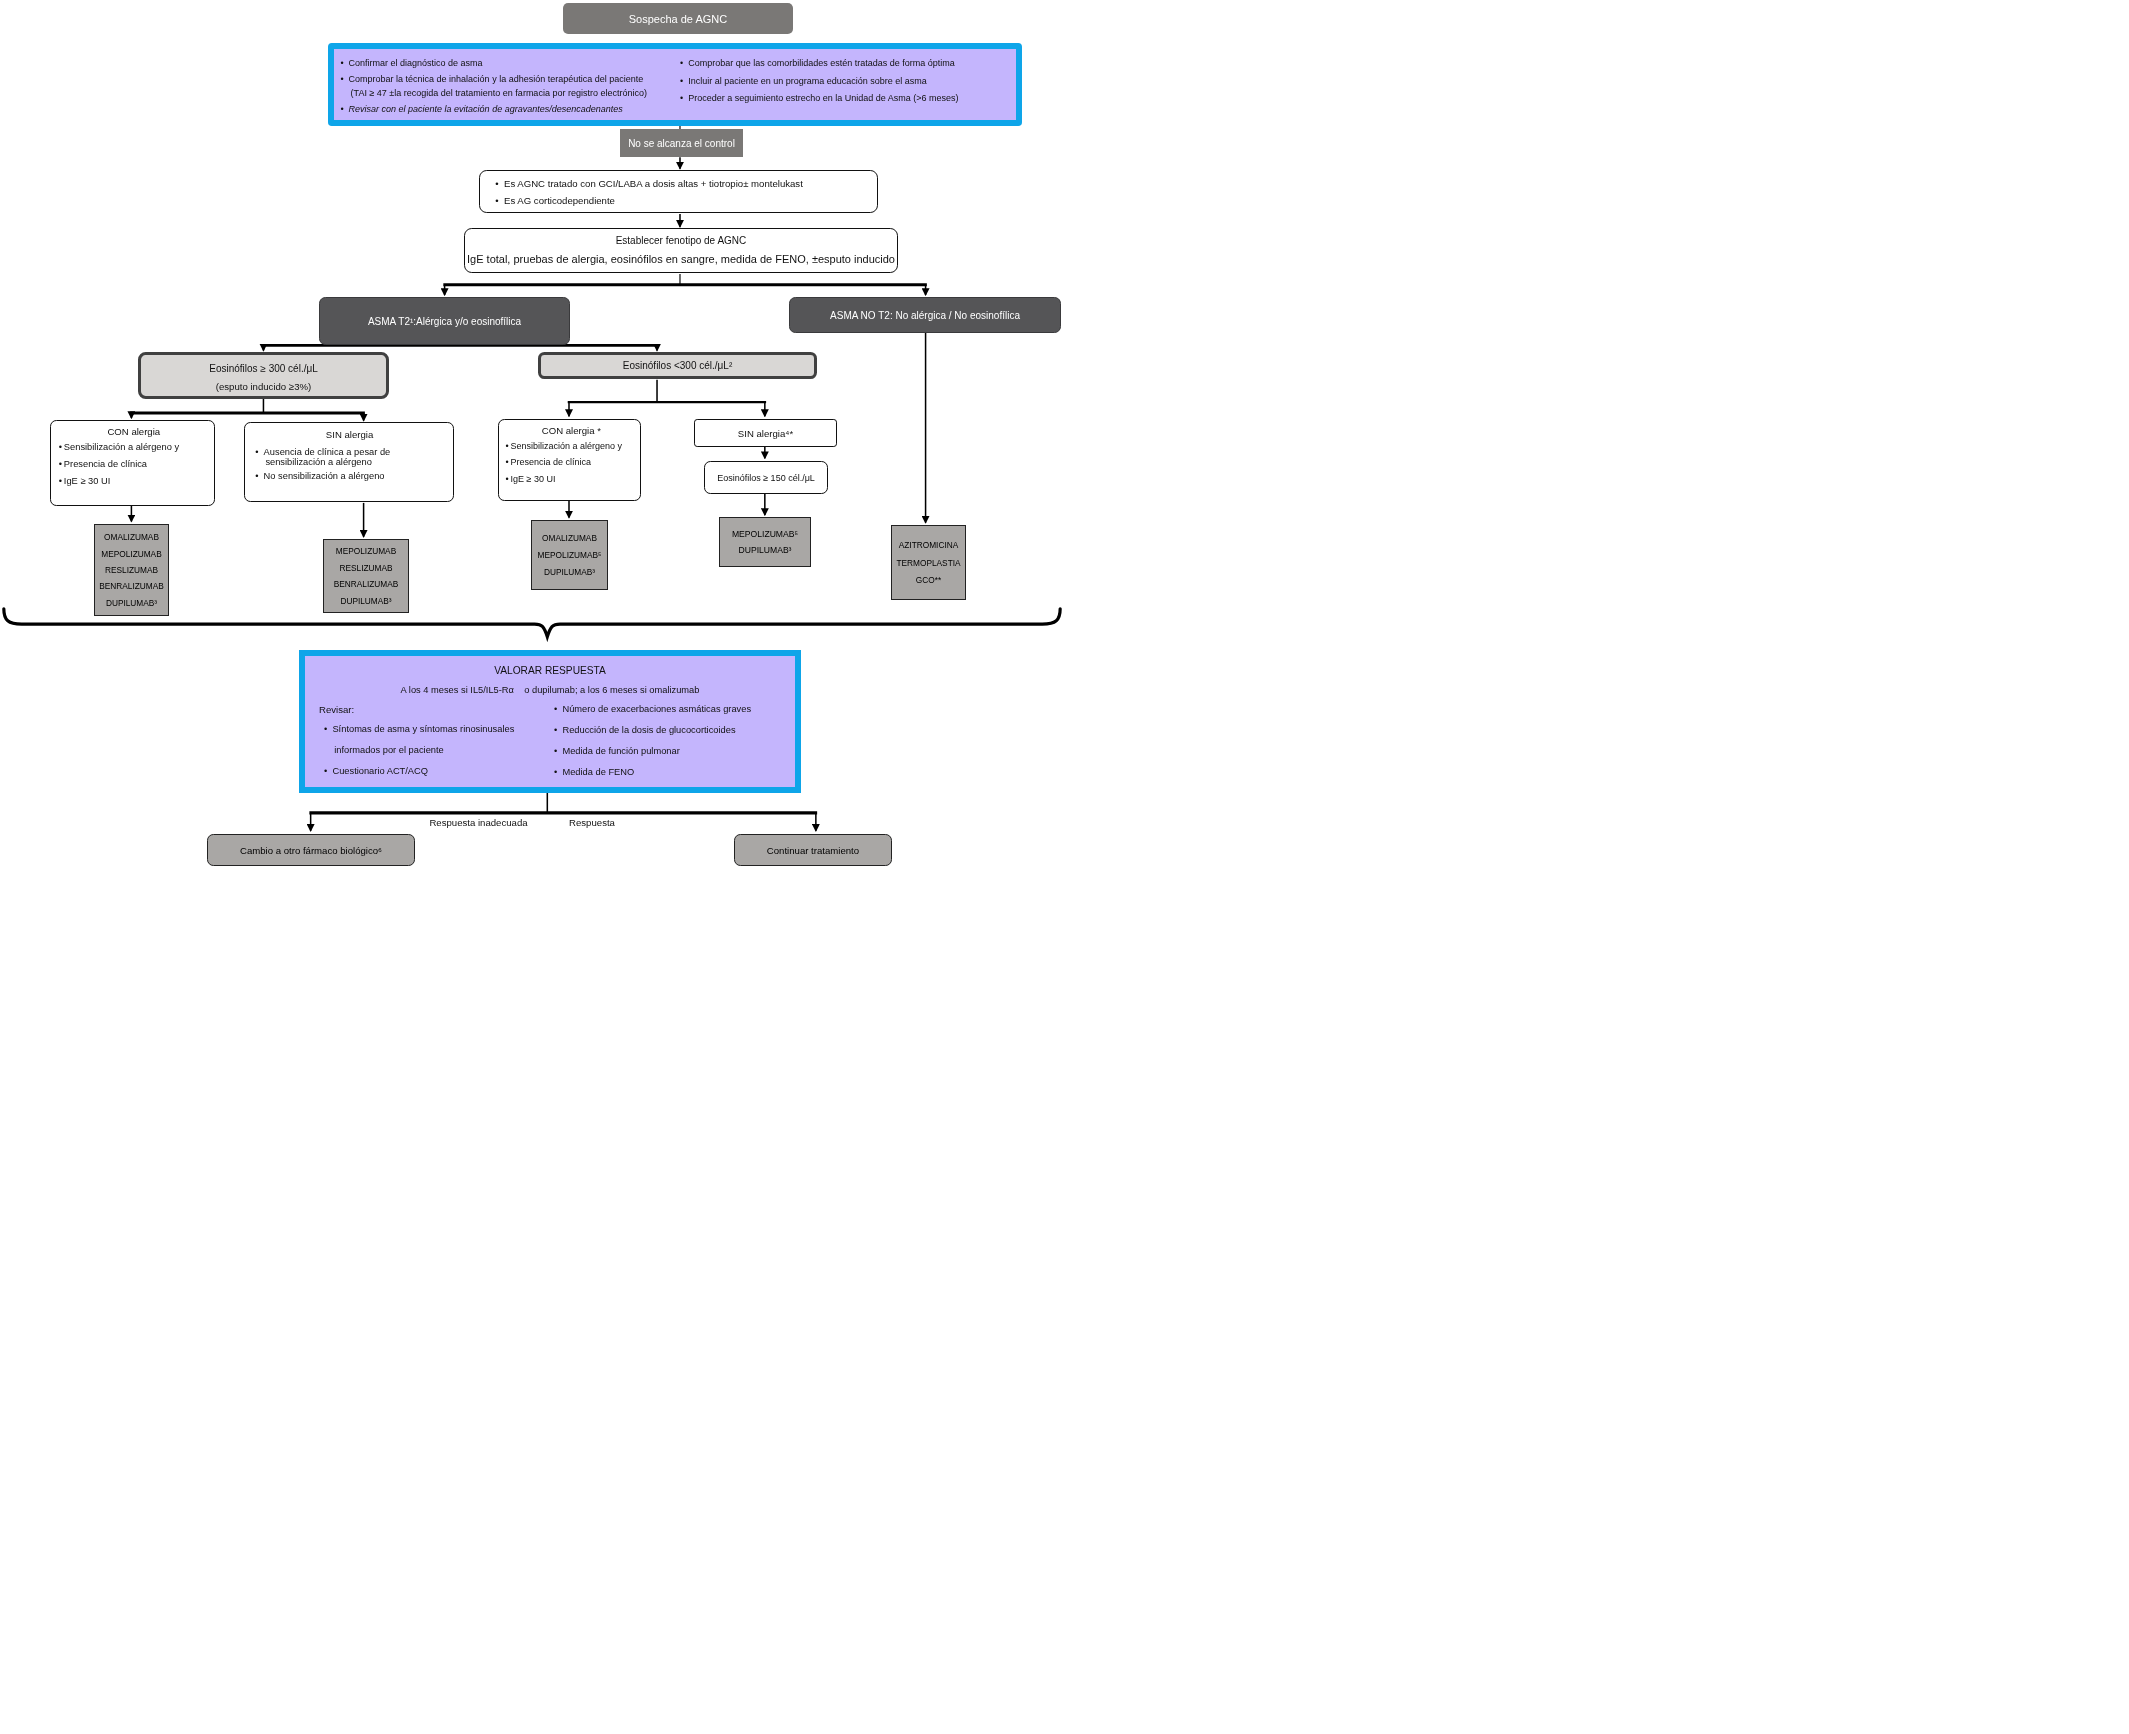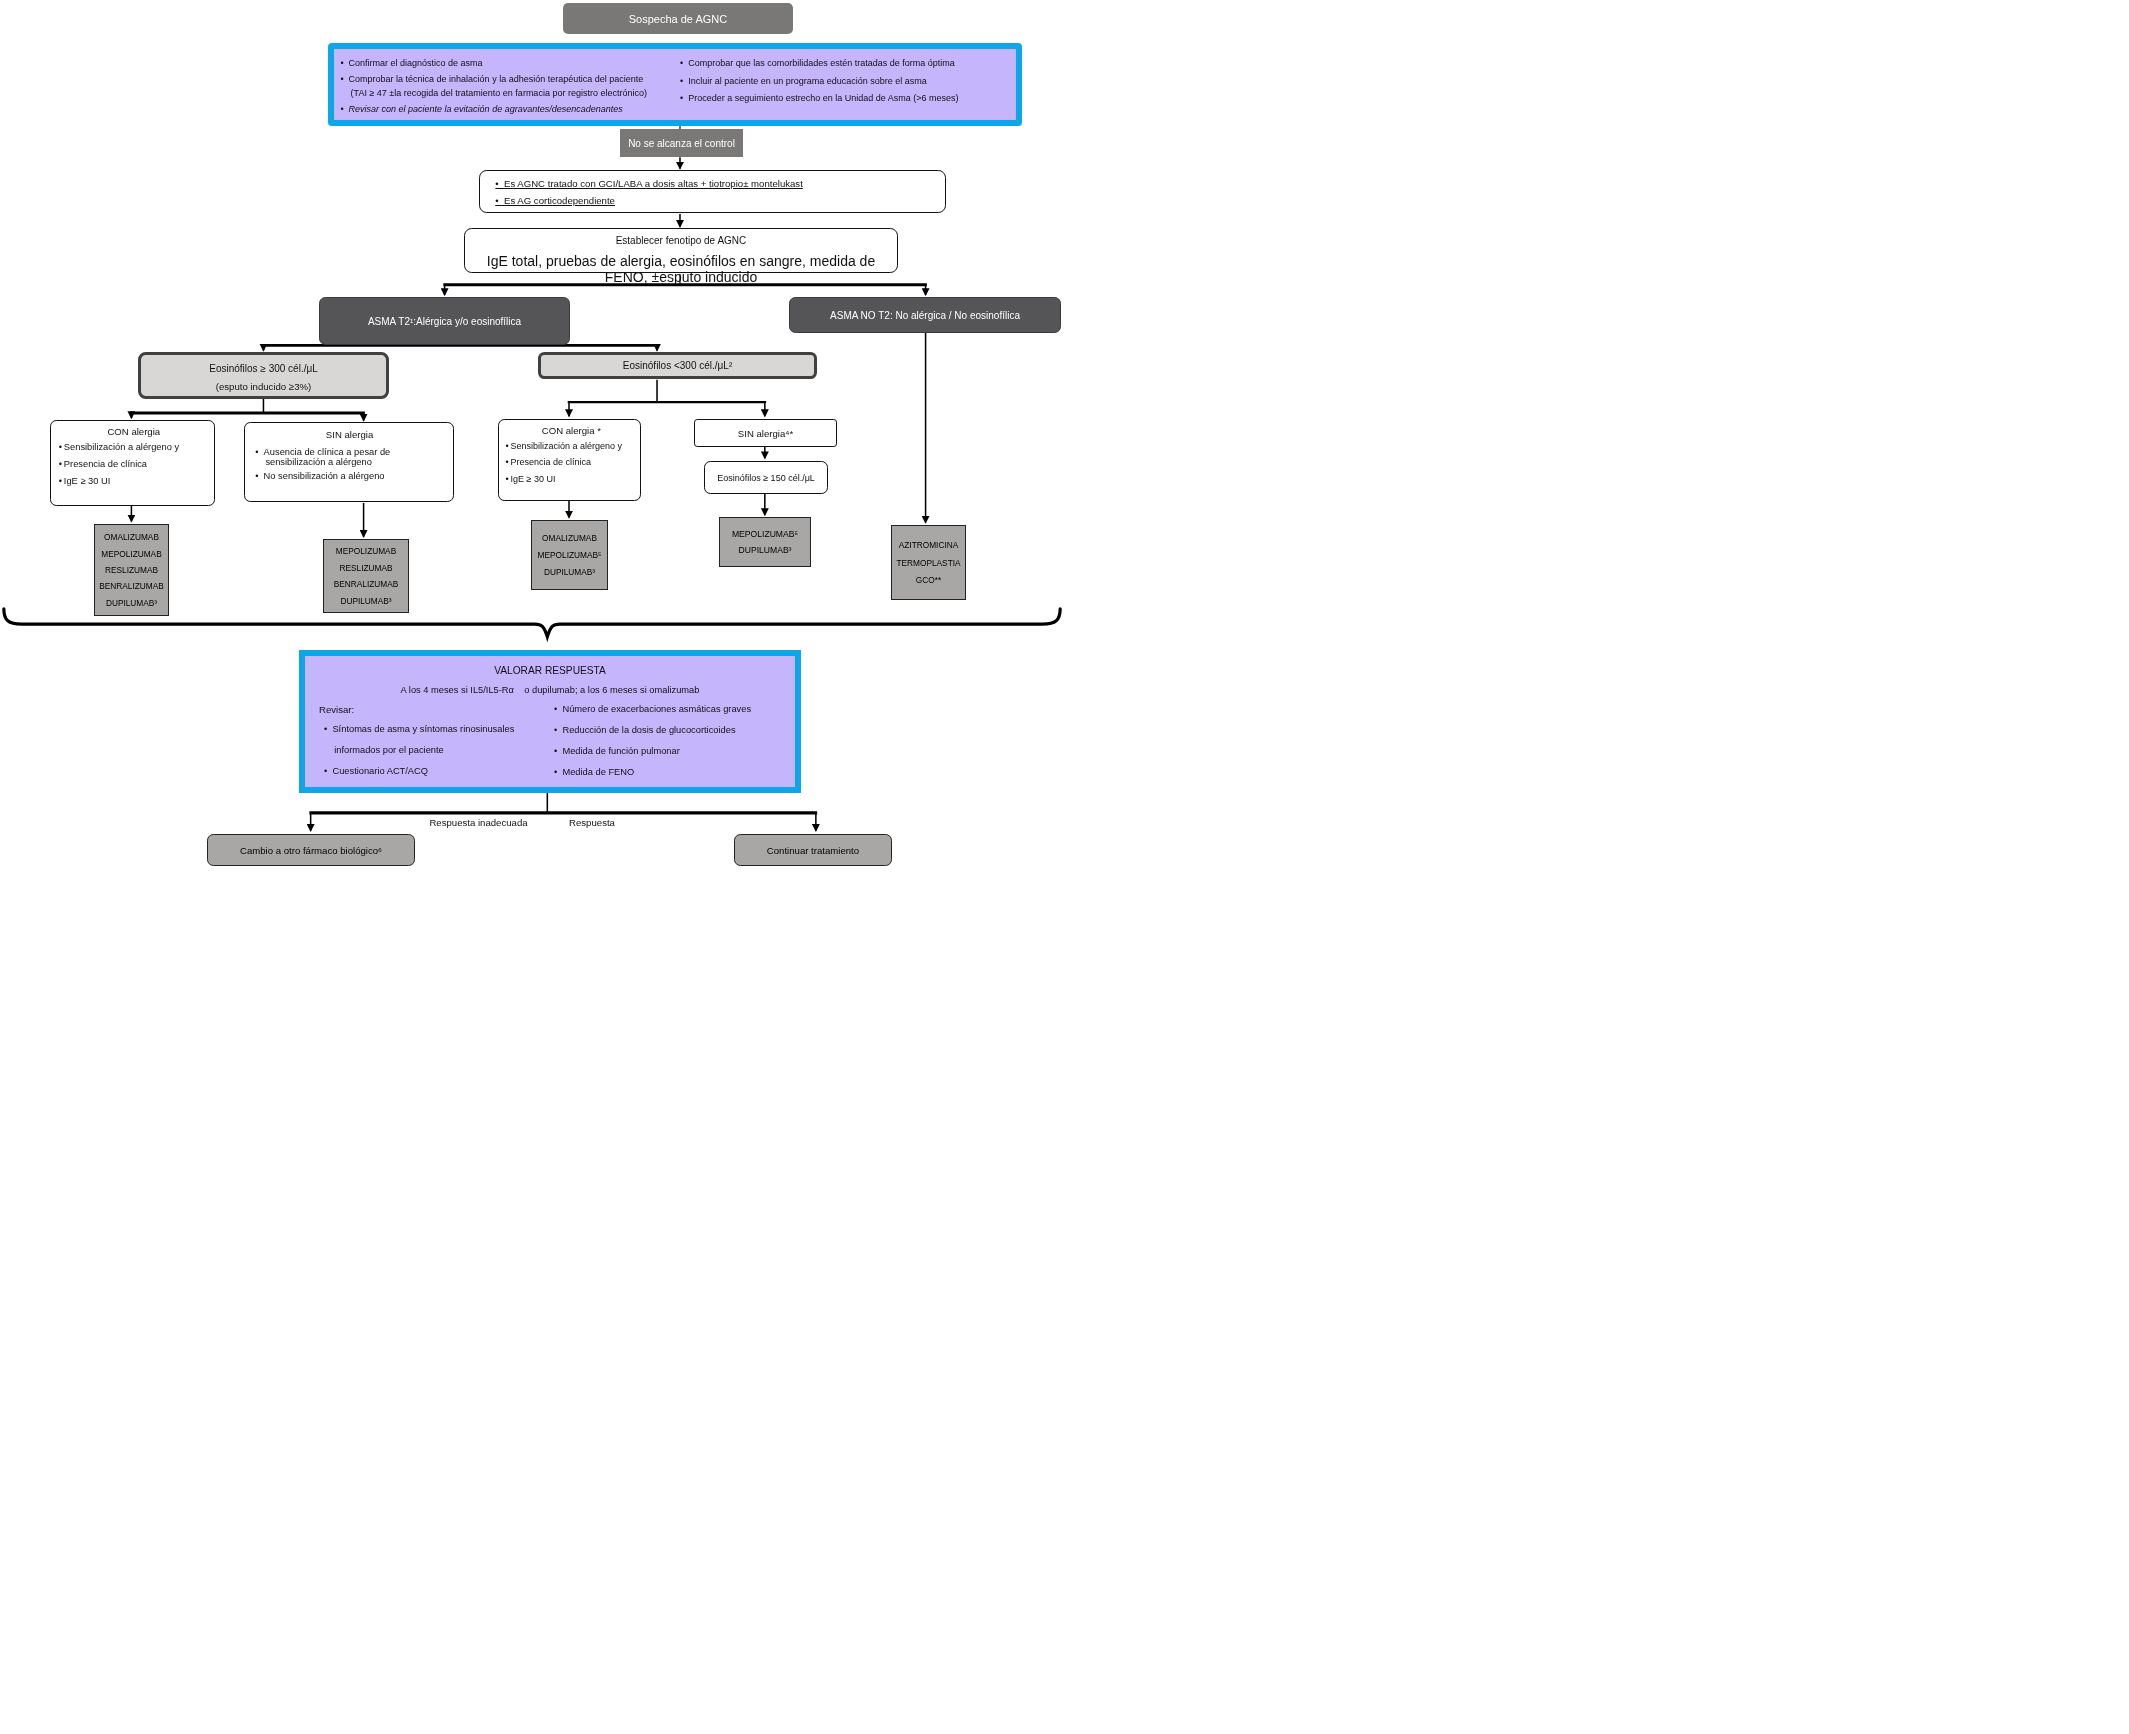--- a/index.html
+++ b/index.html
@@ -82,28 +82,28 @@
     <div class="box blt" style="left:6.4px;top:24px;width:319px;">Comprobar la técnica de inhalación y la adhesión terapéutica del paciente</div>
     <div class="box cont" style="left:6.4px;top:38px;width:325px;">(TAI ≥ 47 ±la recogida del tratamiento en farmacia por registro electrónico)</div>
     <div class="box blt itl" style="left:6.4px;top:54px;width:319px;">Revisar con el paciente la evitación de agravantes/desencadenantes</div>
     <div class="box blt" style="left:346px;top:7.7px;width:338px;">Comprobar que las comorbilidades estén tratadas de forma óptima</div>
     <div class="box blt" style="left:346px;top:25.5px;width:338px;">Incluir al paciente en un programa educación sobre el asma</div>
     <div class="box blt" style="left:346px;top:43px;width:338px;">Proceder a seguimiento estrecho en la Unidad de Asma (&gt;6 meses)</div>
   </div>
 
   <div class="box ctr dark1" style="left:620px;top:129px;width:123px;height:28px;font-size:10px;">No se alcanza el control</div>
 
-  <div class="box whitebox r12" style="left:479px;top:170px;width:467px;height:43px;font-size:9.6px;line-height:16.6px;padding:5.1px 6.4px 0 15.3px;text-decoration:underline;">
+  <div class="box whitebox r12" style="left:479px;top:170px;width:399px;height:43px;font-size:9.6px;line-height:16.6px;padding:5.1px 6.4px 0 15.3px;">
     <div class="blt">Es AGNC tratado con GCI/LABA a dosis altas + tiotropio± montelukast</div>
     <div class="blt">Es AG corticodependiente</div>
   </div>
 
   <div class="box whitebox r12" style="left:464px;top:228px;width:434px;height:45px;">
     <div class="box" style="left:0;top:6.4px;width:100%;text-align:center;font-size:10px;">Establecer fenotipo de AGNC</div>
-    <div class="box" style="left:0;top:24px;width:100%;text-align:center;font-size:14px;">IgE total, pruebas de alergia, eosinófilos en sangre, medida de FENO, ±esputo inducido</div>
+    <div class="box" style="left:0;top:24px;width:100%;text-align:center;font-size:11px;">IgE total, pruebas de alergia, eosinófilos en sangre, medida de FENO, ±esputo inducido</div>
   </div>
 
   <div class="box ctr dark2 r10" style="left:319px;top:297px;width:251px;height:48px;font-size:10px;">ASMA T2¹:Alérgica y/o eosinofílica</div>
   <div class="box ctr dark2 r10" style="left:789px;top:297px;width:272px;height:36px;font-size:10px;">ASMA NO T2: No alérgica / No eosinofílica</div>
 
   <div class="box lightbox r12" style="left:138px;top:352px;width:251px;height:47px;">
     <div class="box" style="left:0;top:7.7px;width:100%;text-align:center;font-size:10px;">Eosinófilos ≥ 300 cél./μL</div>
     <div class="box" style="left:0;top:25.5px;width:100%;text-align:center;font-size:9.6px;">(esputo inducido ≥3%)</div>
   </div>
   <div class="box ctr lightbox r10" style="left:538px;top:352px;width:279px;height:27.4px;font-size:10px;">Eosinófilos &lt;300 cél./μL²</div>

